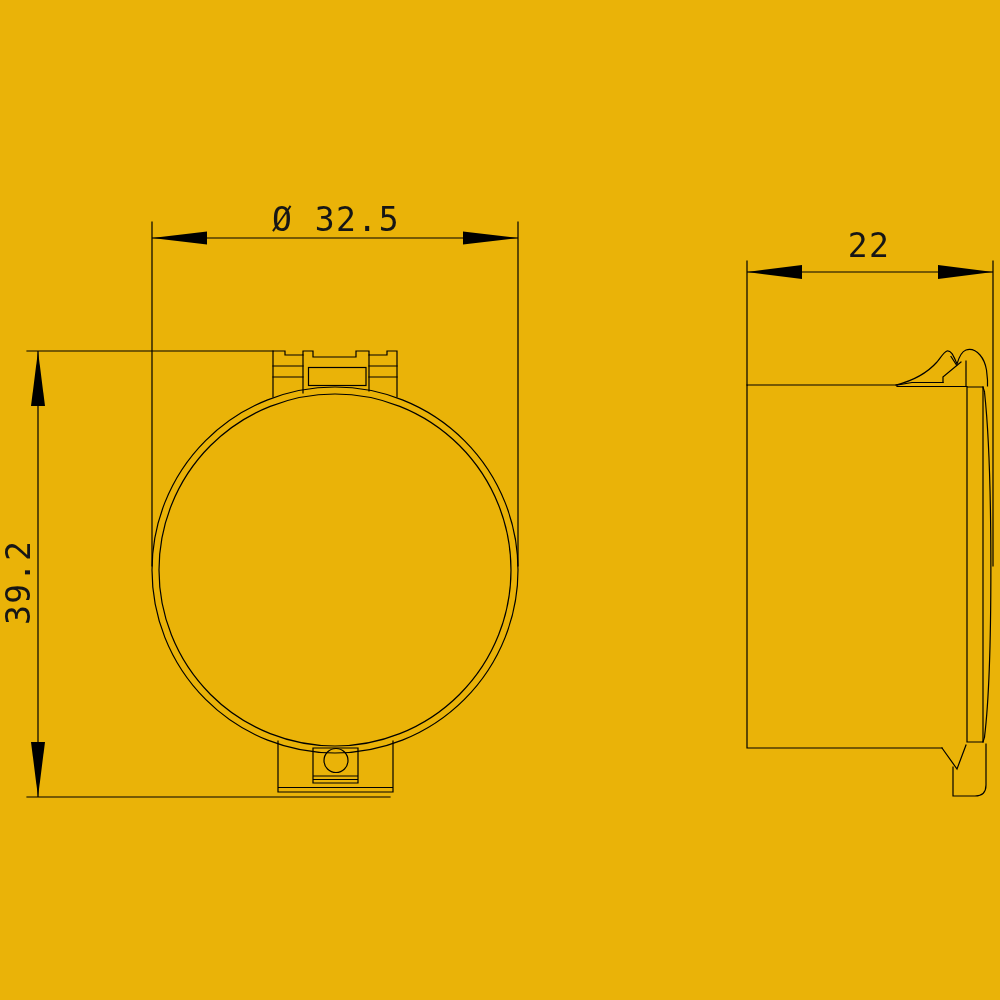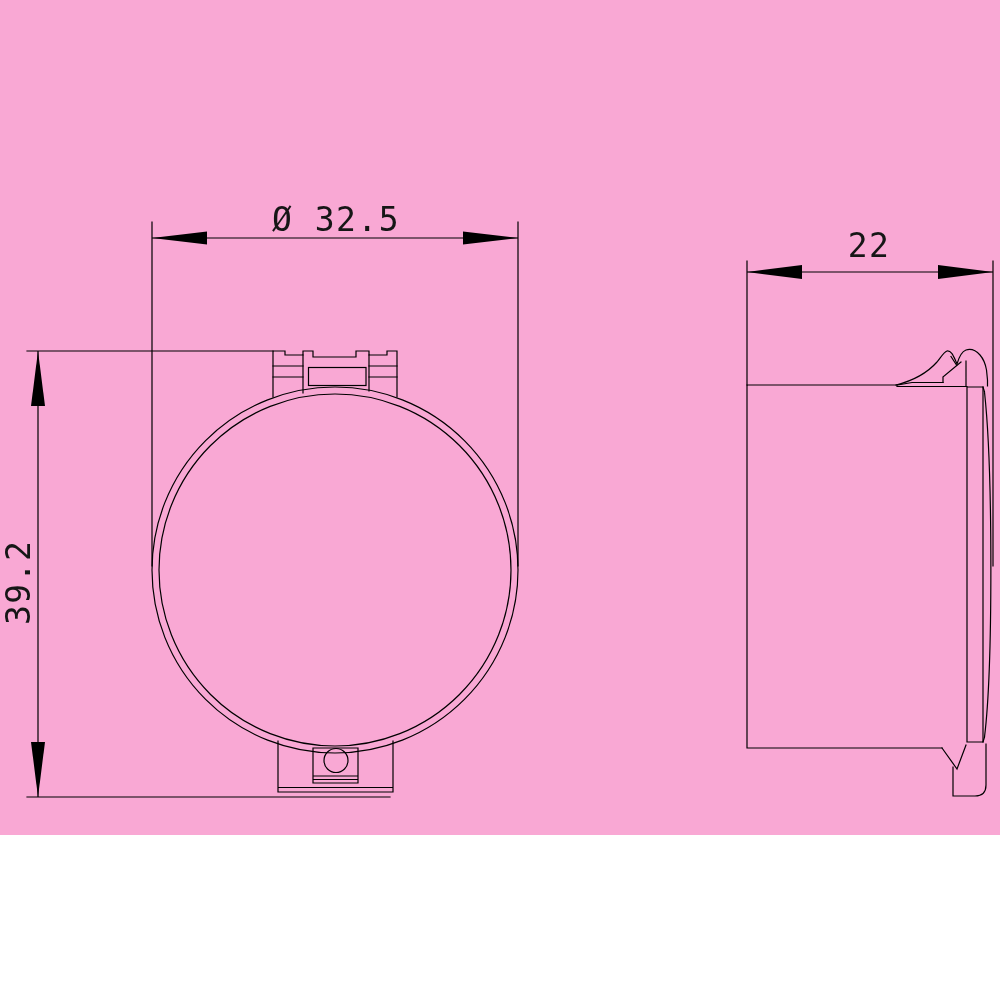--- a/index.html
+++ b/index.html
@@ -4,22 +4,22 @@
 <style>
   html, body {
     margin: 0;
     padding: 0;
     background: #ffffff;
     font-family: "DejaVu Sans Mono", "Liberation Mono", monospace;
   }
   .canvas {
     position: relative;
     width: 1000px;
-    height: 835px;
-    background: #f9a8d4;
+    height: 1000px;
+    background: #eab308;
     overflow: hidden;
   }
   svg { display: block; }
   .ln {
     fill: none;
     stroke: #000000;
     stroke-width: 1.2;
     stroke-linecap: square;
     stroke-linejoin: miter;
   }

